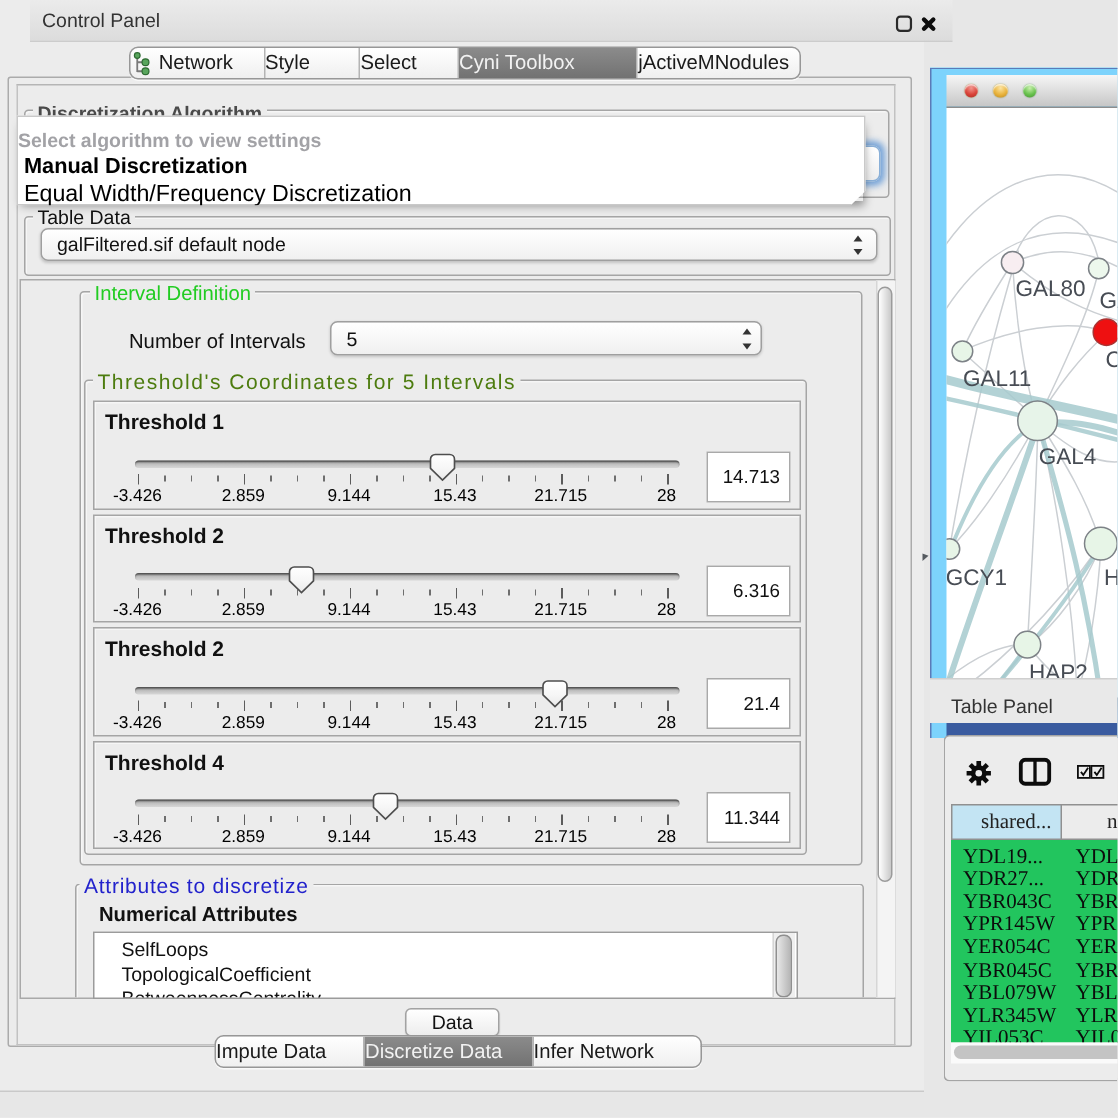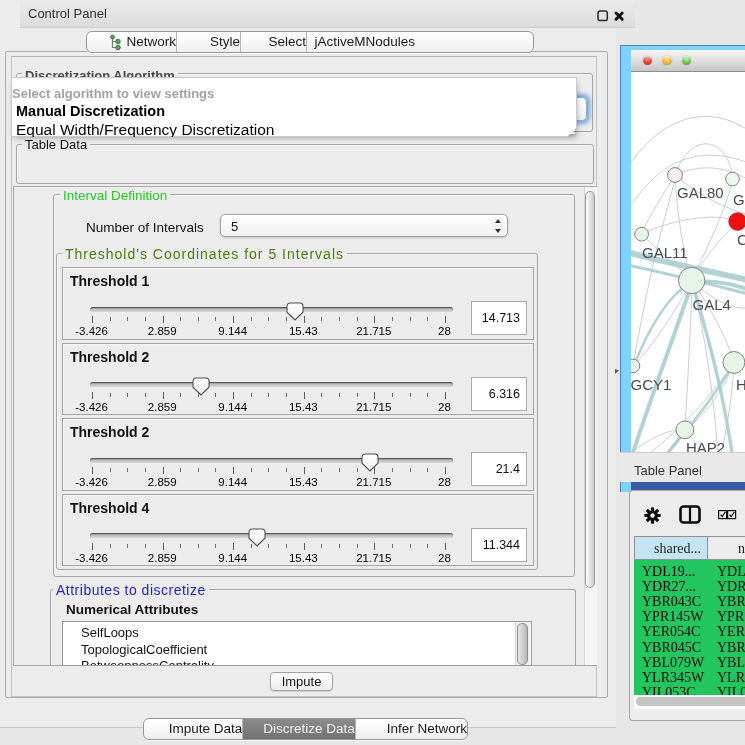--- a/index.html
+++ b/index.html
@@ -4,21 +4,21 @@
 * { margin:0; padding:0; box-sizing:border-box; }
 html,body { width:745px; height:745px; }
 body { font-family:"Liberation Sans", sans-serif; background:#e7e7e7; position:relative; overflow:hidden; }
 .abs { position:absolute; }
 
 #cp { left:0; top:0; width:616px; height:728px; background:#ececec; border-bottom:1px solid #c9c9c9; }
 #cp-title { left:0; top:0; width:615px; height:28px; background:linear-gradient(#ebebeb,#dcdcdc); border-bottom:1px solid #cccccc;margin-left:20px; }
 #cp-title span.t { position:absolute; left:8px; top:6px; font-size:13px; color:#333; }
 
 .tabstrip { height:22px; display:flex; border:1px solid #979797; border-radius:6px; background:linear-gradient(#ffffff,#efefef); box-shadow:0 1px 0 rgba(255,255,255,.7); overflow:hidden; }
-.tabstrip .tb { font-size:13.5px; color:#1a1a1a; text-align:right; line-height:20px; border-right:1px solid #b4b4b4; white-space:nowrap; }
+.tabstrip .tb { font-size:13.5px; color:#1a1a1a; text-align:left; line-height:20px; border-right:1px solid #b4b4b4; white-space:nowrap; }
 .tabstrip .tb:last-child { border-right:none; }
 .tabstrip .sel { background:linear-gradient(#8b8b8b,#727272); color:#f2f2f2; }
 
 .grp { border:1px solid #a5a5a5; border-radius:3px; box-shadow:inset 1px 1px 0 rgba(255,255,255,.55); }
 .glab { background:#ececec; padding:0 3px; font-size:12px; white-space:nowrap; }
 
 .combo { border:1px solid #9f9f9f; border-radius:5px; background:linear-gradient(#ffffff,#f0f0f0); box-shadow:0 1px 2px rgba(0,0,0,.18); font-size:13px; color:#111; }
 .combo .cv { position:absolute; left:10px; top:50%; transform:translateY(-50%); }
 .arr { position:absolute; width:0; height:0; border-left:3px solid transparent; border-right:3px solid transparent; }
 .arr.up { border-bottom:4px solid #333; }
@@ -66,29 +66,35 @@
             <path d="M4.5 3.5 V14"></path>
             <path d="M4.5 7.5 H9"></path>
             <path d="M4.5 13.5 H9"></path>
           </g>
           <circle cx="4.5" cy="3" r="1.9" fill="#58a55c" stroke="#2e6b33" stroke-width="0.8"></circle>
           <circle cx="10" cy="7.5" r="2.3" fill="#58a55c" stroke="#2e6b33" stroke-width="0.8"></circle>
           <circle cx="10" cy="13.5" r="2.3" fill="#58a55c" stroke="#2e6b33" stroke-width="0.8"></circle>
         </svg> Network</div>
       <div class="tb" style="width:64px">Style</div>
       <div class="tb" style="width:66px">Select</div>
+      <div class="tb sel" style="width:120px">Cyni Toolbox</div>
       <div class="tb" style="width:108px">jActiveMNodules</div>
     </div>
 <div class="grp abs" style="left:16px;top:73px;width:577px;height:59px;background:#ececec"></div>
 <div class="abs glab" style="left:22px;top:68px;font-size:13px;font-weight:bold;color:#4a4a4a">Discretization Algorithm</div>
 <div class="abs" style="left:560px;top:97px;width:27px;height:24px;border-radius:5px;background:linear-gradient(#fff,#eee);border:1px solid #8ab0d8;box-shadow:0 0 4.5px 2.5px rgba(80,140,210,.75)"></div>
 <div class="arr up abs" style="left:570px;top:102px"></div>
     <div class="arr dn abs" style="left:570px;top:111px"></div>
 <div class="grp abs" style="left:16px;top:144px;width:578px;height:40px;background:#ececec"></div>
 <div class="abs glab" style="left:22px;top:137px;font-size:13px;color:#111">Table Data</div>
+<div class="combo abs" style="left:27px;top:152px;width:558px;height:22px">
+      <span class="cv">galFiltered.sif default node</span>
+      <div class="arr up" style="right:9px;top:4px;left:auto"></div>
+      <div class="arr dn" style="right:9px;top:13px;left:auto"></div>
+    </div>
 <div class="abs" style="left:13px;top:186px;width:584px;height:480px;border:1px solid #a9a9a9;background:#ececec"></div>
 <div class="abs sb-v" style="left:583.5px;top:187px;width:13px;height:478px"></div>
 <div class="sb-thumb abs" style="left:585px;top:191px;width:10px;height:397px"></div>
 <div class="grp abs" style="left:53px;top:194px;width:522px;height:383px"></div>
 <div class="abs glab" style="left:60px;top:188px;color:#22cc22;font-size:13.5px">Interval Definition</div>
 <div class="abs" style="left:86px;top:220px;font-size:13.5px;font-weight:normal;color:#111">Number of Intervals</div>
 <div class="combo abs" style="left:220px;top:214px;width:288px;height:23px">
       <span class="cv">5</span>
       <div class="arr up" style="right:6px;top:4px;left:auto"></div>
       <div class="arr dn" style="right:6px;top:14px;left:auto"></div>
@@ -197,22 +203,22 @@
 </div>
 <div class="grp abs" style="left:50px;top:589px;width:526px;height:76px;border-bottom:none;border-radius:3px 3px 0 0"></div>
 <div class="abs glab" style="left:53px;top:582px;color:#2222cc;font-size:14px;letter-spacing:0.5px">Attributes to discretize</div>
 <div class="abs" style="left:66px;top:602px;font-size:13.5px;font-weight:bold;color:#111">Numerical Attributes</div>
 <div class="abs" style="left:62px;top:621px;width:470px;height:45px;border:1px solid #9b9b9b;background:#fff;overflow:hidden">
       <div style="position:absolute;left:18px;top:3px;font-size:13px;color:#111;line-height:16.6px">SelfLoops<br>TopologicalCoefficient<br>BetweennessCentrality</div>
       <div style="position:absolute;right:1px;top:0px;width:15px;height:45px;background:#efefef;border-left:1px solid #d5d5d5">
         <div style="position:absolute;left:1px;top:1px;width:11px;height:42px;border:1px solid #8f8f8f;border-radius:5px;background:linear-gradient(90deg,#e8e8e8,#b5b5b5)"></div>
       </div>
     </div>
-<div class="macbtn abs" style="left:270px;top:672px;width:63px;height:19px;line-height:18px">Impute</div>
-<div class="tabstrip abs" style="left:143px;top:718px;width:325px;">
+<div class="macbtn abs" style="left:270px;top:672px;width:63px;height:19px;line-height:18px">Data</div>
+<div class="tabstrip abs" style="left:143px;top:690px;width:325px;">
       <div class="tb" style="width:100px">Impute Data</div>
       <div class="tb sel" style="width:113px">Discretize Data</div>
       <div class="tb" style="width:112px">Infer Network</div>
     </div>
 <div class="abs" style="left:13px;top:80px;width:562px;height:54px;z-index:39;box-shadow:1px 3px 6px rgba(0,0,0,.42)"></div>
 <div class="abs" style="left:11px;top:76.5px;width:566px;height:60px;background:#fff;border:1px solid #c9c9c9;z-index:40;clip-path:polygon(-1px -1px, 567px -1px, 567px 49.8px, 556px 60.5px, -1px 60.5px)">
       <div style="position:absolute;left:0;top:8.5px;width:100%;font-size:13px;font-weight:bold;color:#a2a2a6">Select algorithm to view settings</div>
       <div style="position:absolute;left:4px;top:25.5px;font-size:14.5px;font-weight:bold;color:#000">Manual Discretization</div>
       <div style="position:absolute;left:4px;top:43px;font-size:15.5px;color:#000">Equal Width/Frequency Discretization</div>
     </div>

